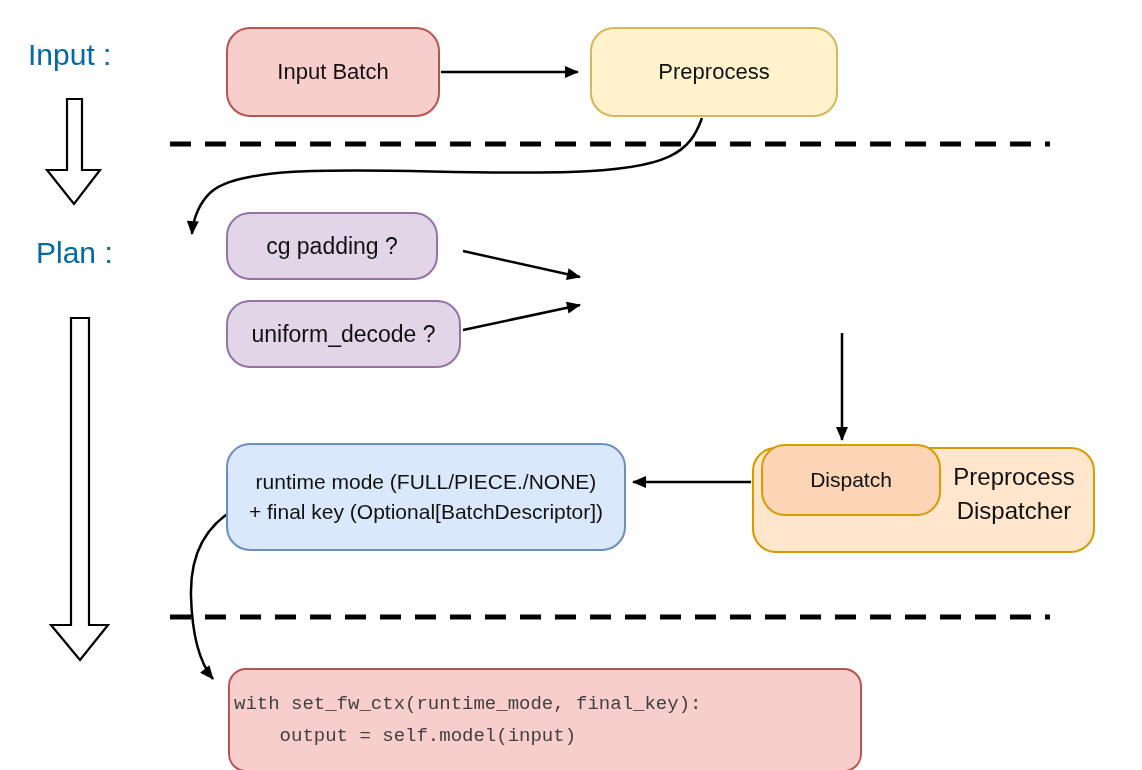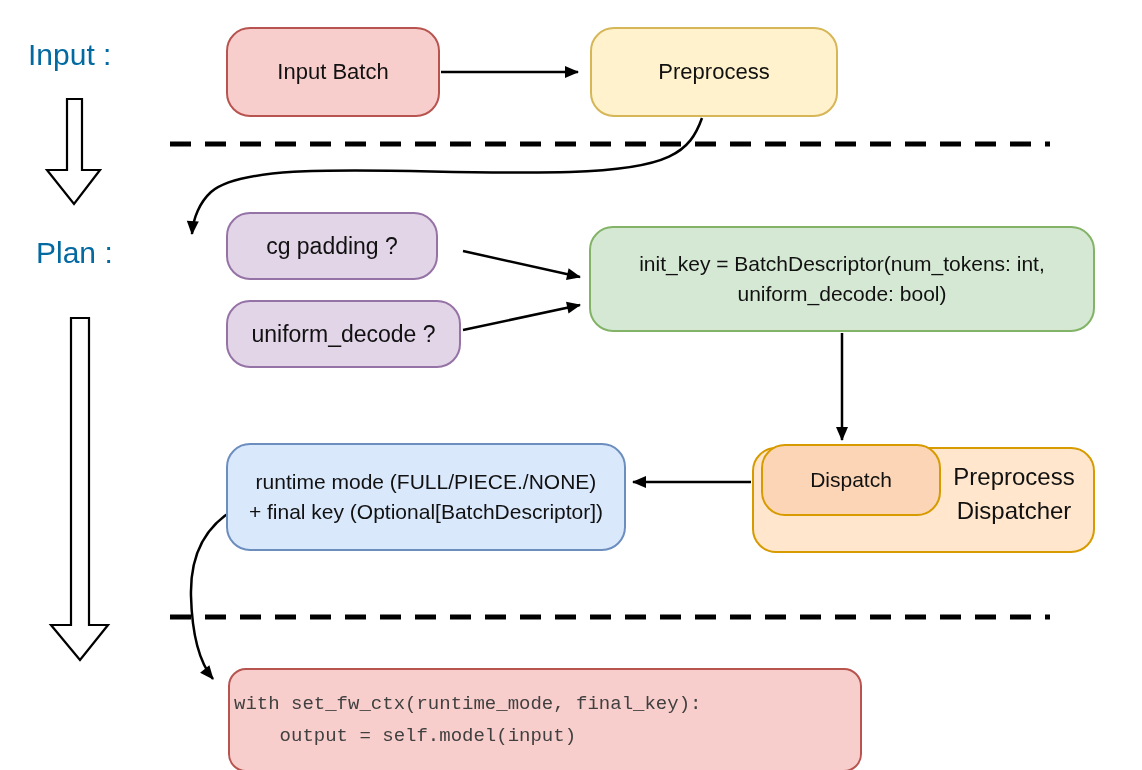--- a/index.html
+++ b/index.html
@@ -100,24 +100,20 @@
   </div>
 
   <div class="node purple" id="node-cg-padding">
     <span class="ln">cg padding ?</span>
   </div>
 
   <div class="node purple" id="node-uniform-decode">
     <span class="ln">uniform_decode ?</span>
   </div>
 
-  <div class="node green" id="node-init-key">
-    <span class="ln">init_key = BatchDescriptor(num_tokens: int,</span>
-    <span class="ln">uniform_decode: bool)</span>
-  </div>
 
   <div class="node orange-outer" id="node-dispatcher"></div>
   <div class="node orange-inner" id="node-dispatch">
     <span class="ln">Dispatch</span>
   </div>
   <div id="dispatcher-title">
     <div class="ln">Preprocess</div>
     <div class="ln">Dispatcher</div>
   </div>
 

